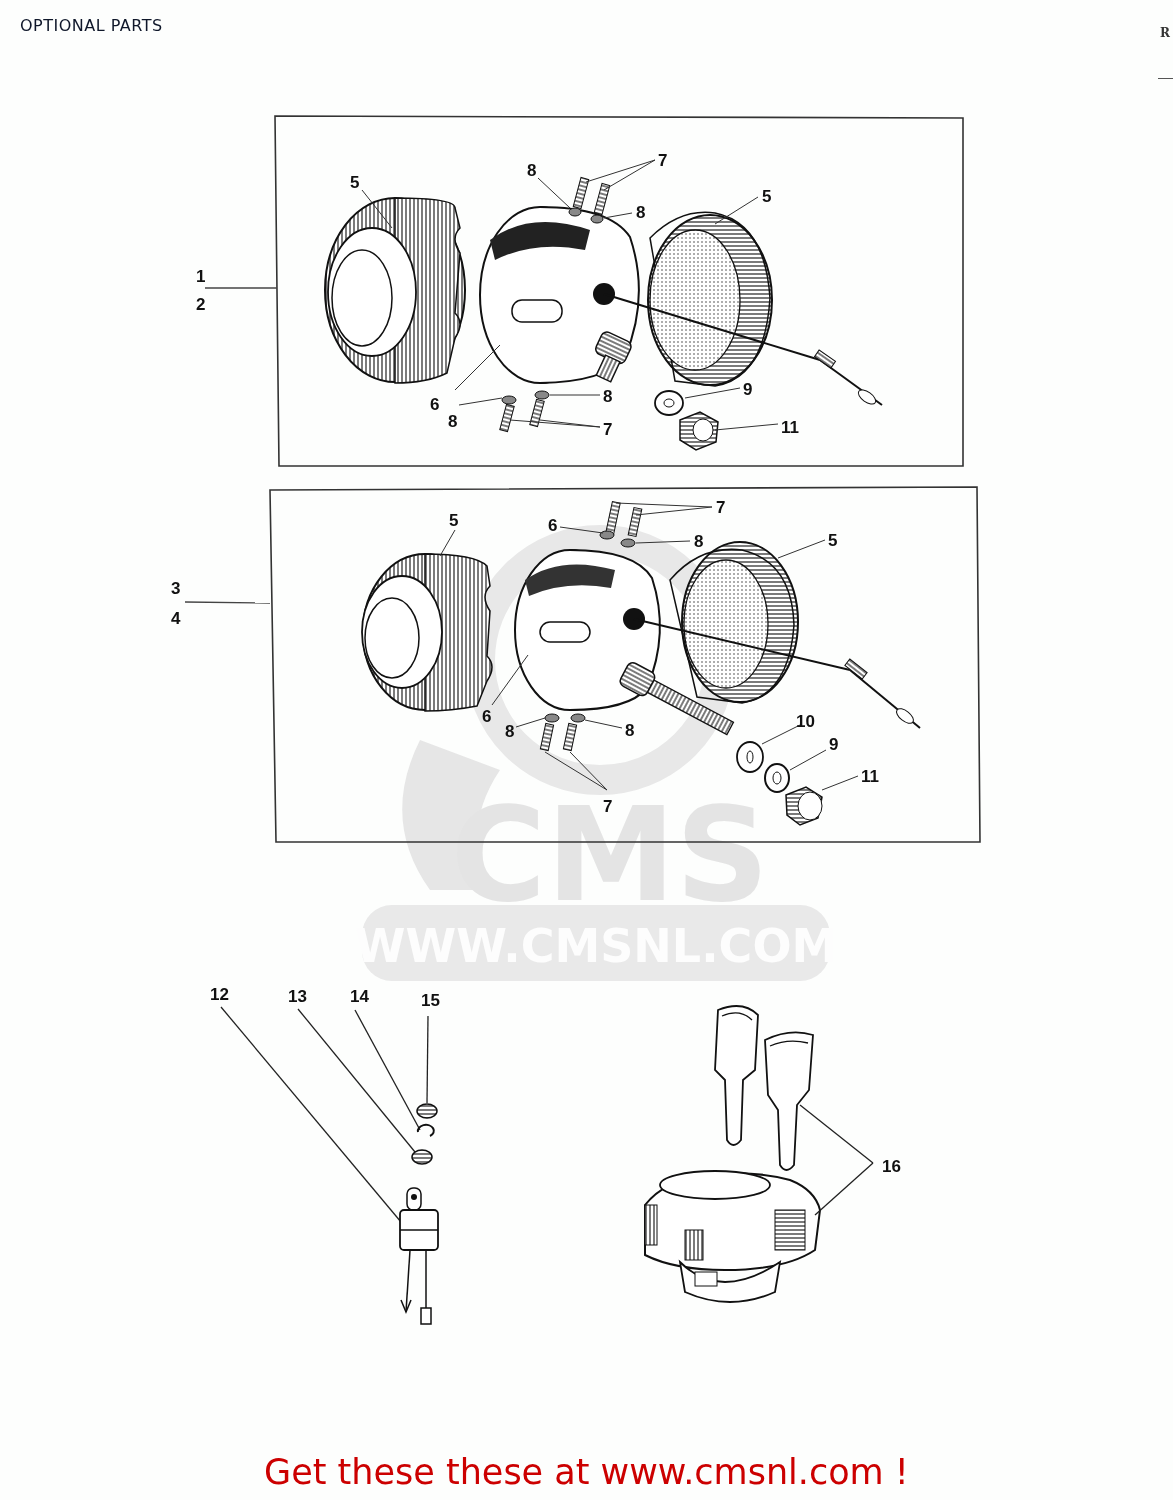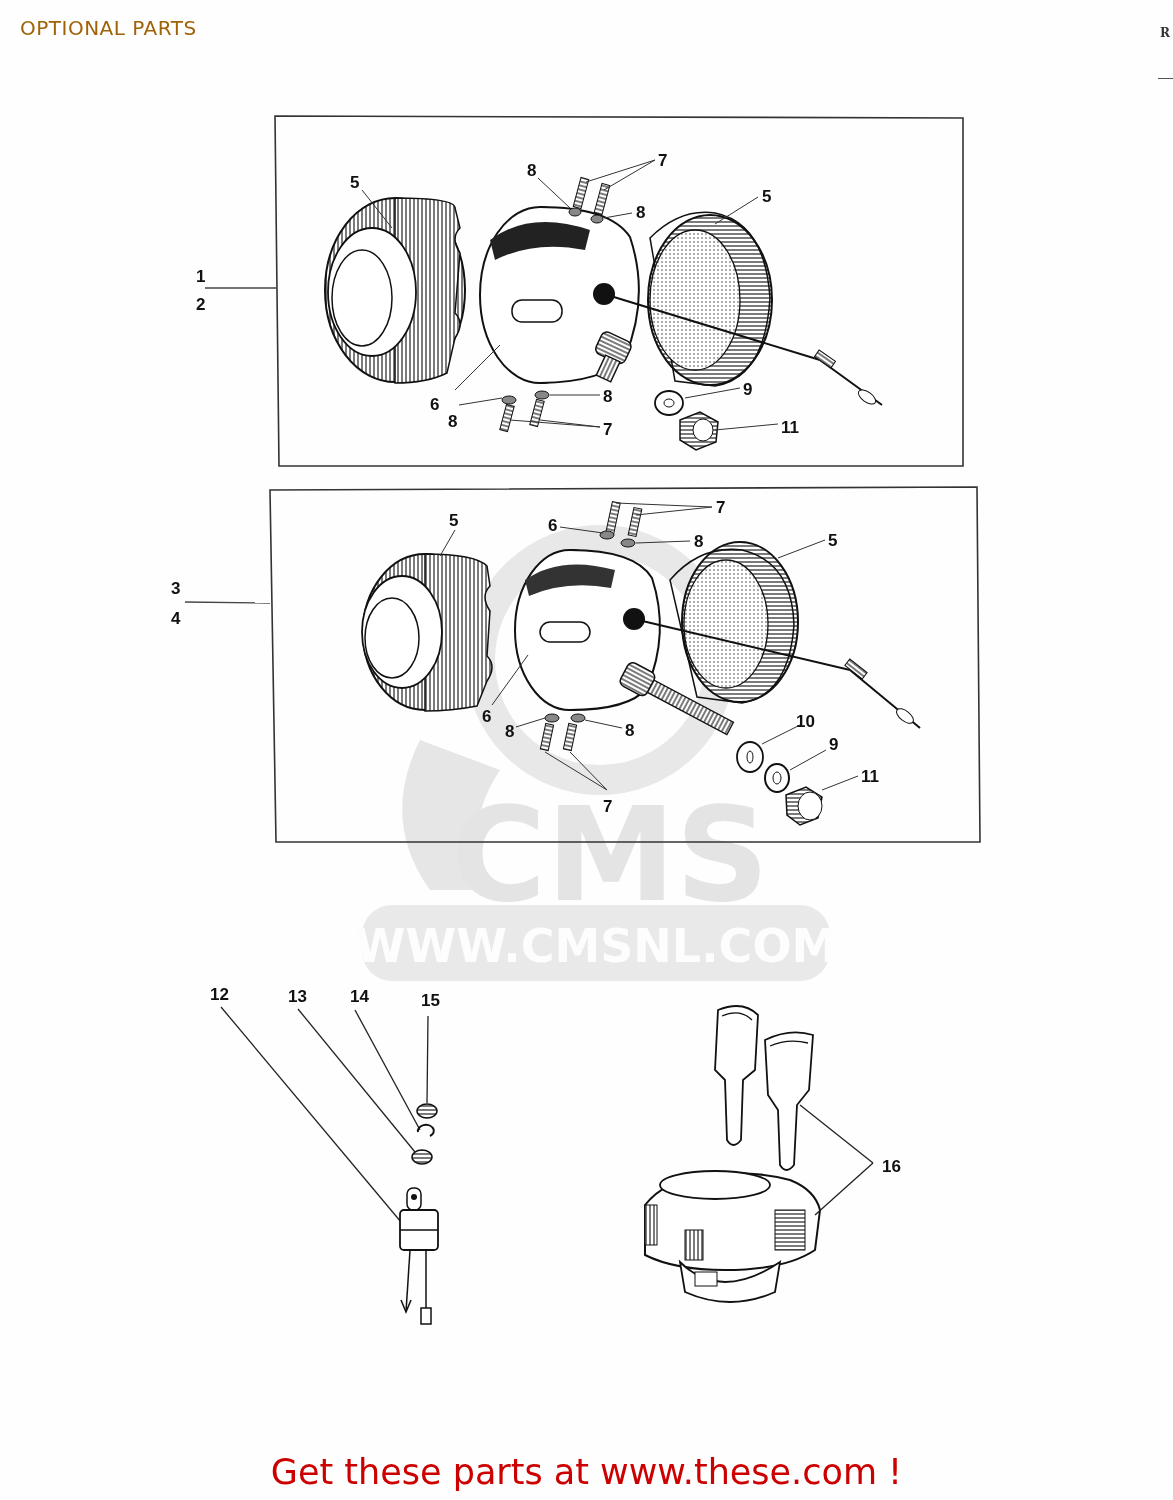--- a/index.html
+++ b/index.html
@@ -1,17 +1,17 @@
 <!DOCTYPE html>
 <html><head>
 <meta charset="utf-8">
 <style>
   html, body { margin:0; padding:0; background:#fdfefd; }
   body { width:1173px; height:1500px; position:relative; overflow:hidden; font-family:"DejaVu Sans", sans-serif; }
-  .page-title { position:absolute; left:20px; top:16px; font-size:20px; color:#a16207; letter-spacing:0.5px; }
+  .page-title { position:absolute; left:20px; top:16px; font-size:16px; color:#0f172a; letter-spacing:0.5px; }
   .corner-mark { position:absolute; left:1160px; top:26px; font-size:12px; font-weight:bold; color:#333; font-family:"DejaVu Serif", serif; }
   .corner-line { position:absolute; left:1158px; top:78px; width:15px; height:1px; background:#555; }
   svg.diagram { position:absolute; left:0; top:0; }
   .callout { font-family:"Liberation Sans", sans-serif; font-weight:bold; font-size:17px; fill:#111; }
   .cta { position:absolute; left:0; width:1173px; top:1452px; text-align:center; font-size:35px; color:#cc0000; font-family:"DejaVu Sans", sans-serif; }
   .cta a { color:#cc0000; text-decoration:none; }
   .watermark-text { font-family:"DejaVu Sans", sans-serif; font-weight:bold; }
 </style>
 </head>
 <body>
@@ -259,14 +259,14 @@
       <path d="M680 1262 q40 40 100 0 l-5 30 q-45 20 -90 0 z" fill="#fff" stroke="#111" stroke-width="1.8"></path>
       <rect x="695" y="1272" width="22" height="14" fill="#fff" stroke="#111"></rect>
     </g>
     <line x1="800" y1="1105" x2="873" y2="1163" stroke="#222" stroke-width="1.3"></line>
     <line x1="815" y1="1215" x2="873" y2="1163" stroke="#222" stroke-width="1.3"></line>
     <text class="callout" x="882" y="1172">16</text>
   </g>
 </svg>
 
 <div class="cta">
-  <a>Get these parts at www.these.com !</a>
+  <a>Get these these at www.cmsnl.com !</a>
 </div>
 
 </body></html>

